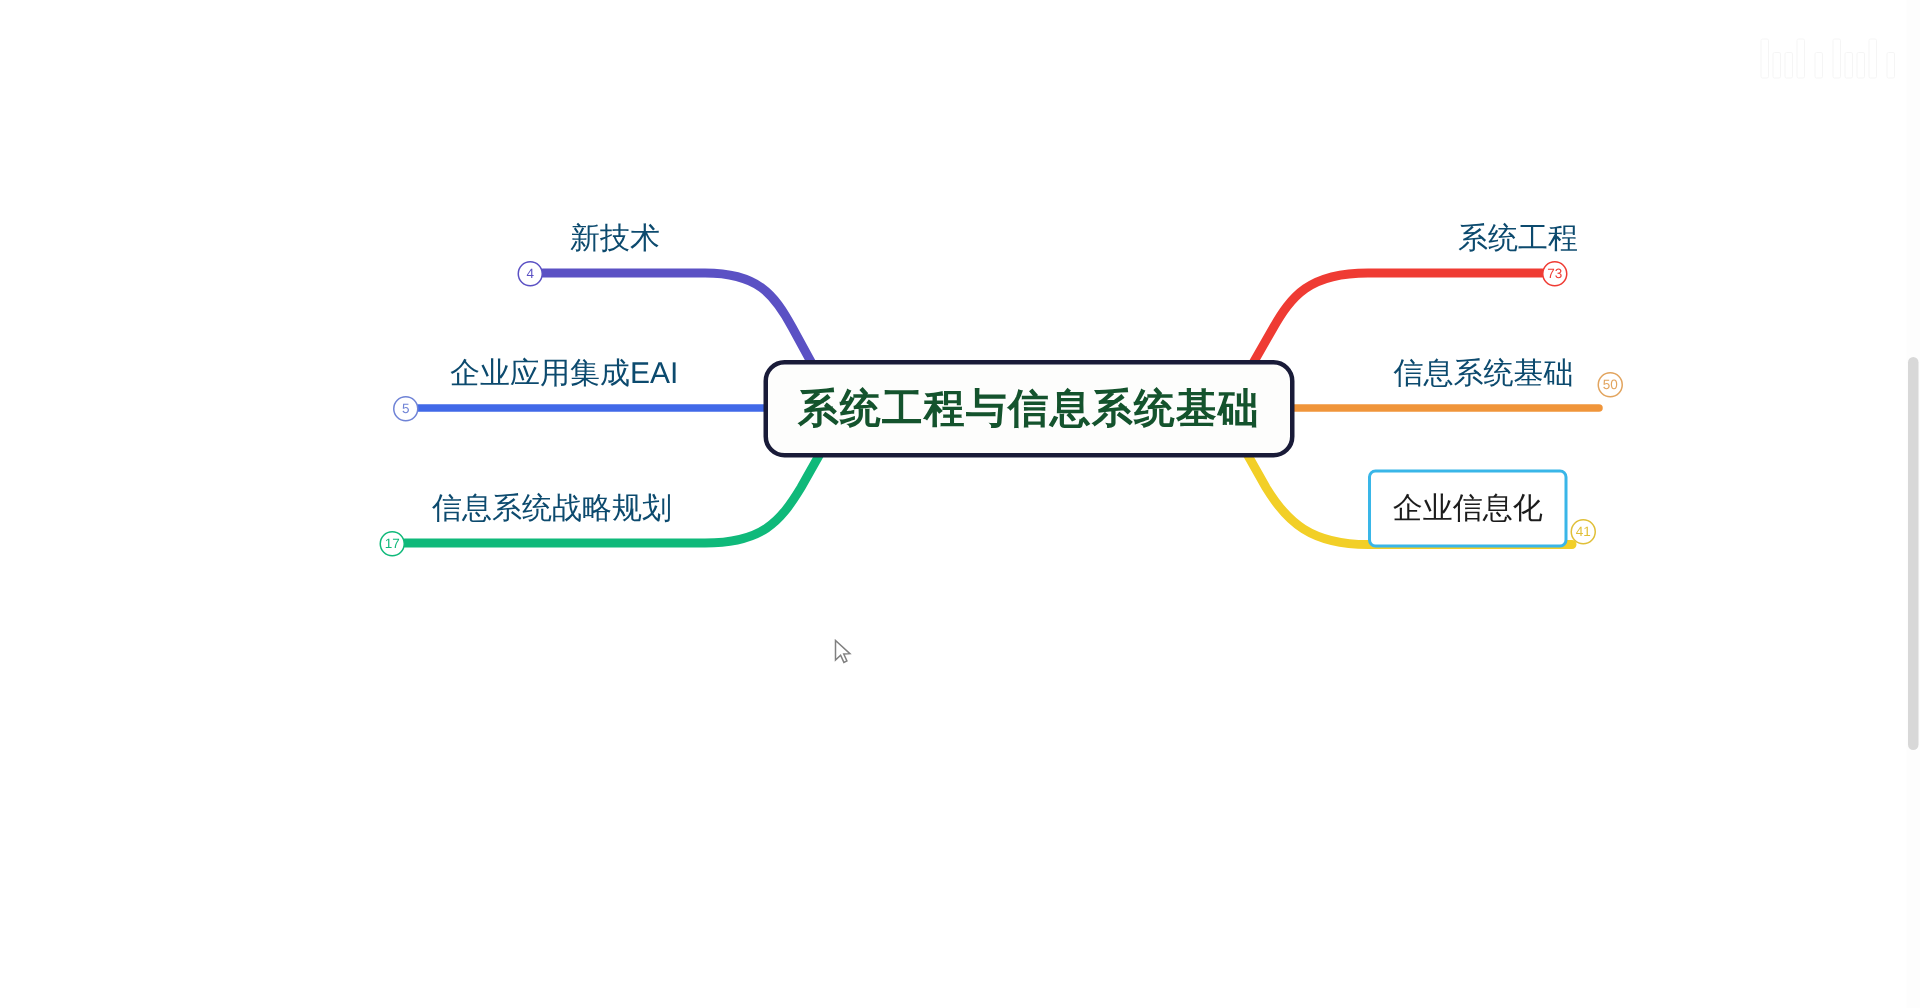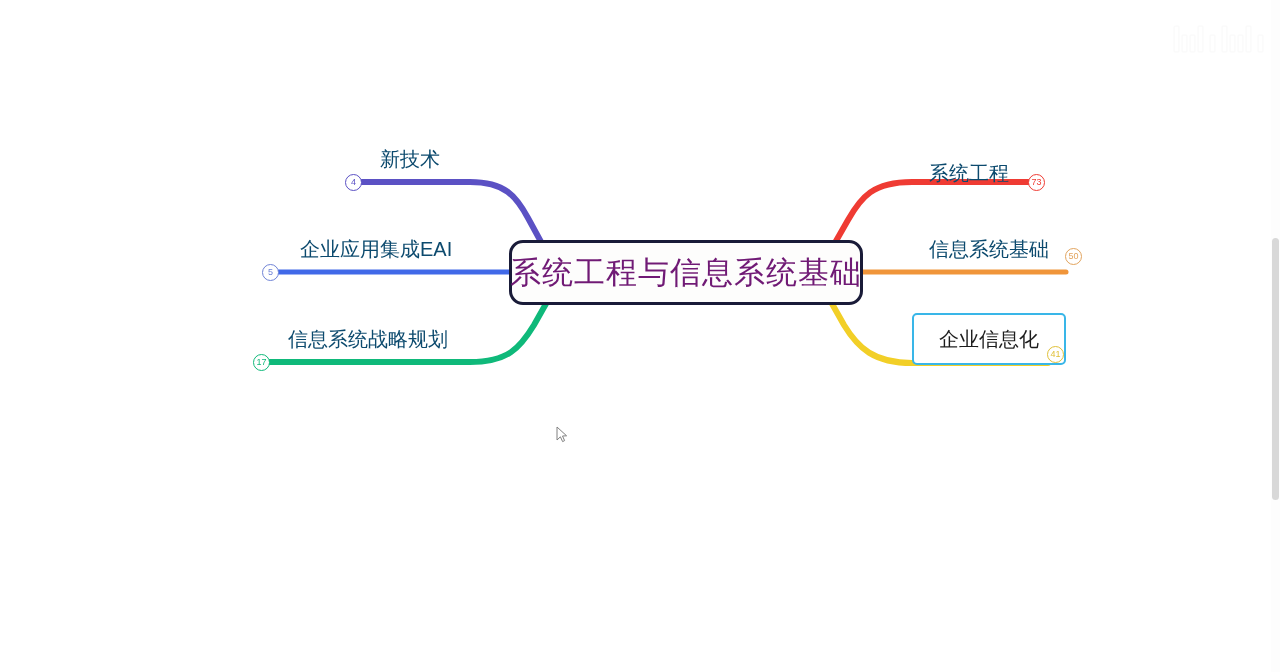--- a/index.html
+++ b/index.html
@@ -43,44 +43,44 @@
     box-sizing: border-box;
     background: #fdfdfc;
     border: 3px solid #191b38;
     border-radius: 14px;
     display: flex;
     align-items: center;
     justify-content: center;
     z-index: 30;
   }
   .central-node-text {
-    font-size: 31px;
-    font-weight: normal;
-    color: #701a75;
+    font-size: 27px;
+    font-weight: bold;
+    color: #14532d;
     letter-spacing: 1px;
     white-space: nowrap;
     line-height: 1;
   }
 
   
   .topic-label {
     position: absolute;
     font-size: 20px;
     color: #0c4a6e;
     white-space: nowrap;
     z-index: 20;
     line-height: 1;
   }
 
   
   .selected-node {
     position: absolute;
     left: 912px;
     top: 313px;
-    width: 154px;
+    width: 133px;
     height: 52px;
     box-sizing: border-box;
     background: #ffffff;
     border: 2px solid #39b6e8;
     border-radius: 5px;
     display: flex;
     align-items: center;
     justify-content: center;
     z-index: 25;
   }
@@ -199,21 +199,21 @@
   </div>
 
   <div class="topic-label" style="left:300px; top:239px;">
     <span>企业应用集成EAI</span>
   </div>
 
   <div class="topic-label" style="left:288px; top:329px;">
     <span>信息系统战略规划</span>
   </div>
 
-  <div class="topic-label" style="left:929px; top:149px;margin-top:14px;">
+  <div class="topic-label" style="left:972px; top:149px;">
     <span>系统工程</span>
   </div>
 
   <div class="topic-label" style="left:929px; top:239px;font-family:Liberation Serif, serif;">
     <span>信息系统基础</span>
   </div>
 
   <div class="selected-node">
     <span class="selected-node-text">企业信息化</span>
   </div>

